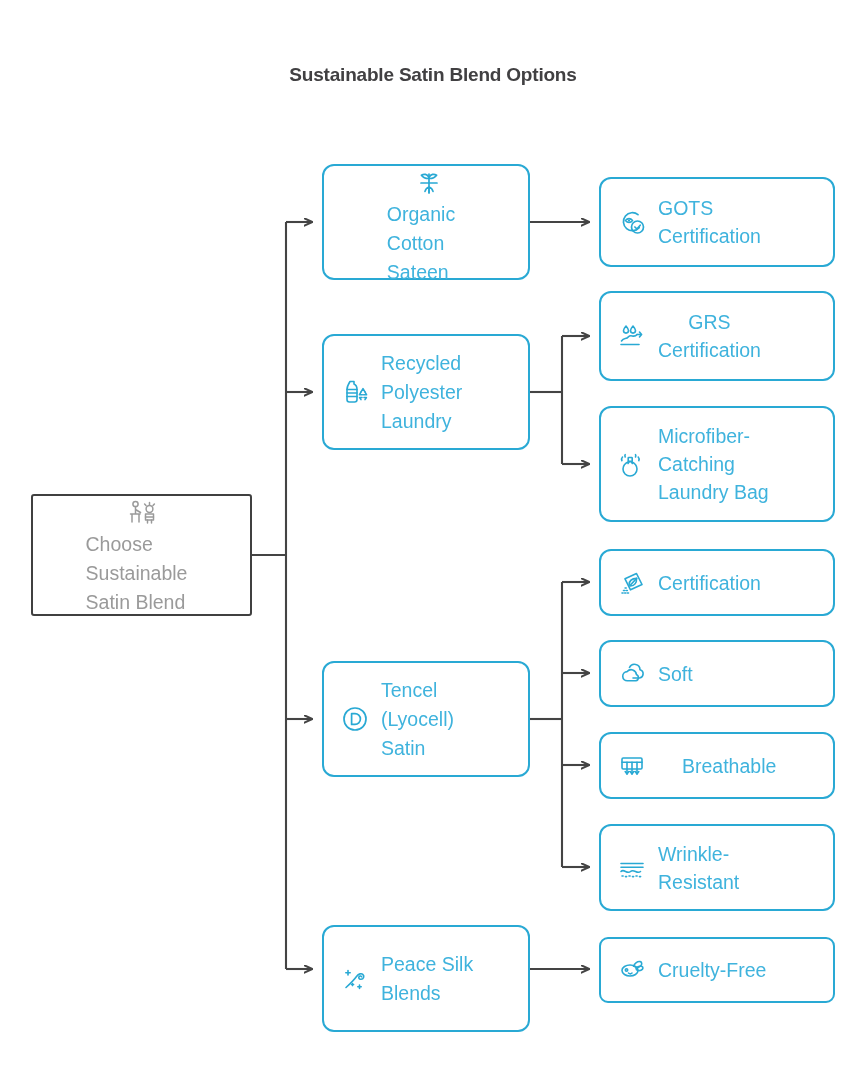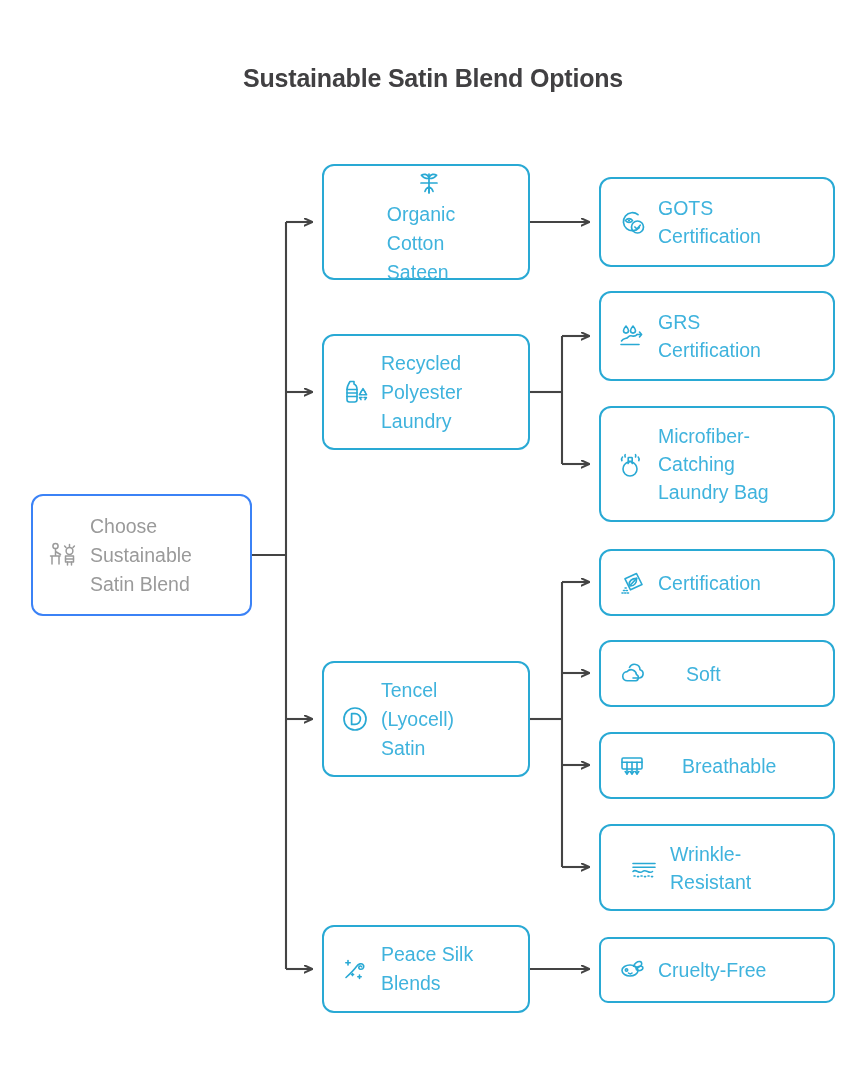--- a/index.html
+++ b/index.html
@@ -8,35 +8,35 @@
     font-family:"Liberation Sans","DejaVu Sans",sans-serif;
     -webkit-font-smoothing:antialiased;
     overflow:hidden;
     position:relative;
   }
   #canvas{position:relative;width:866px;height:1074px;}
 
   #title{
     position:absolute;left:0;top:64px;width:866px;
     text-align:center;
-    font-size:25px;font-weight:bold;color:#414042;
+    font-size:19px;font-weight:bold;color:#414042;
     letter-spacing:-0.2px;
   }
 
   svg#wires{position:absolute;left:0;top:0;width:866px;height:1074px;pointer-events:none;}
 
   .node{
     position:absolute;
     box-sizing:border-box;
     display:flex;align-items:center;
     border-radius:12px;
     background:#ffffff;
   }
   .node.branch{border:2.2px solid #29a9d4;}
-  .node.root{border:2px solid #3b82f6;border-radius:12px;}
+  .node.root{border:2px solid #404040;border-radius:3px;flex-direction:column;}
 
   .ico{
     flex:0 0 auto;
     width:34px;height:34px;
     margin-left:14px;margin-right:9px;
     display:flex;align-items:center;justify-content:center;
   }
   .ico svg{display:block;}
   .label{
     font-size:19.5px;
@@ -144,21 +144,21 @@
         <path d="M25.8,15.6 L27.6,18.8 L24.6,18.8"></path>
         <path d="M22.2,15.6 L20.4,18.8 L23.4,18.8"></path>
         <path d="M23,21.5 L20.6,21.5 L22,23.6 M25,21.5 L27.4,21.5 L26,23.6"></path>
       </svg>
     </span>
     <span class="label">Recycled
 Polyester
 Laundry</span>
   </div>
 
-  <div class="node branch leaf" style="left:599px;top:291px;width:236px;height:90px;">
+  <div class="node branch leaf" style="left:599px;top:291px;width:236px;height:90px;text-align:center;">
     <span class="ico">
       <svg width="32" height="32" viewBox="0 0 32 32" fill="none" stroke="#29a9d4" stroke-width="1.6" stroke-linecap="round" stroke-linejoin="round">
         <path d="M10,6 C10,6 7.5,9 7.5,10.6 A2.5,2.5 0 0 0 12.5,10.6 C12.5,9 10,6 10,6 Z"></path>
         <path d="M17,6 C17,6 14.5,9 14.5,10.6 A2.5,2.5 0 0 0 19.5,10.6 C19.5,9 17,6 17,6 Z"></path>
         <path d="M5.5,21 C8,17 10,20 12.5,16.8 C15,13.8 18,18.5 21,14.5"></path>
         <path d="M21,14.5 L25,14.5 M23.5,12 L25.6,14.5 L23.5,17"></path>
         <path d="M5,24.5 L23,24.5"></path>
       </svg>
     </span>
     <span class="label">GRS
@@ -197,21 +197,21 @@
       <svg width="32" height="32" viewBox="0 0 32 32" fill="none" stroke="#29a9d4" stroke-width="1.6" stroke-linecap="round" stroke-linejoin="round">
         <path d="M9,11.8 L20.5,6.5 L26,17.5 L14.5,22.8 Z"></path>
         <path d="M13.2,17.6 C13.2,13.8 16.2,11.6 20.6,11.4 C20.8,15.8 18.4,18.8 14.6,19"></path>
         <path d="M20.6,11.4 L13.8,18.8"></path>
         <path d="M7.5,23.5 L8.6,23.5 M10.2,23.5 L11.3,23.5 M6,26 L7.1,26 M8.7,26 L9.8,26 M11.4,26 L12.5,26 M9.1,21 L10.2,21"></path>
       </svg>
     </span>
     <span class="label">Certification</span>
   </div>
 
-  <div class="node branch leaf" style="left:599px;top:640px;width:236px;height:67px;gap:28px;">
+  <div class="node branch leaf" style="left:599px;top:640px;width:236px;height:67px;">
     <span class="ico">
       <svg width="32" height="32" viewBox="0 0 32 32" fill="none" stroke="#29a9d4" stroke-width="1.6" stroke-linecap="round" stroke-linejoin="round">
         <path d="M13.5,9.5 A5.5,5.5 0 0 1 24,11.8 A4.2,4.2 0 0 1 23.6,20 L17,20"></path>
         <path d="M11.5,22.8 A4.6,4.6 0 0 1 11.2,13.6 A5.2,5.2 0 0 1 20.4,16.4 A3.4,3.4 0 0 1 19.8,22.8 Z"></path>
       </svg>
     </span>
     <span class="label">Soft</span>
   </div>
 
   <div class="node branch leaf" style="left:599px;top:732px;width:236px;height:67px;gap:24px;">
@@ -219,34 +219,34 @@
       <svg width="32" height="32" viewBox="0 0 32 32" fill="none" stroke="#29a9d4" stroke-width="1.6" stroke-linecap="round" stroke-linejoin="round">
         <rect x="6" y="8" width="20" height="11" rx="1.2"></rect>
         <path d="M6,12.2 L26,12.2"></path>
         <path d="M11,12.2 L11,24 M16,12.2 L16,24 M21,12.2 L21,24"></path>
         <path d="M9.2,21.6 L11,24 L12.8,21.6 M14.2,21.6 L16,24 L17.8,21.6 M19.2,21.6 L21,24 L22.8,21.6"></path>
       </svg>
     </span>
     <span class="label">Breathable</span>
   </div>
 
-  <div class="node branch leaf" style="left:599px;top:824px;width:236px;height:87px;padding-left:12px;">
+  <div class="node branch leaf" style="left:599px;top:824px;width:236px;height:87px;">
     <span class="ico">
       <svg width="32" height="32" viewBox="0 0 32 32" fill="none" stroke="#29a9d4" stroke-width="1.6" stroke-linecap="round" stroke-linejoin="round">
         <path d="M5,11.5 L27,11.5"></path>
         <path d="M5,15.2 L27,15.2"></path>
         <path d="M5,19.5 C8,16.2 11,22.6 14.5,19.5 C18,16.4 21,22.6 24.5,19.5"></path>
         <path d="M6,24 L7.1,24 M9.5,24.6 L10.6,24.6 M13,24 L14.1,24 M16.5,24.6 L17.6,24.6 M20,24 L21.1,24 M23.5,24.6 L24.6,24.6"></path>
       </svg>
     </span>
     <span class="label">Wrinkle-
 Resistant</span>
   </div>
 
-  <div class="node branch" style="left:322px;top:925px;width:208px;height:88px;">
+  <div class="node branch" style="left:322px;top:925px;width:208px;height:107px;">
     <span class="ico">
       <svg width="32" height="32" viewBox="0 0 32 32" fill="none" stroke="#29a9d4" stroke-width="1.6" stroke-linecap="round" stroke-linejoin="round">
         <path d="M7,24.5 C12,20 15,17 17.5,13.5 C19.6,10.6 22.5,10 24,11.6 C25.6,13.2 24.6,16 22,16.3 C20,16.5 19.2,14.6 20.3,13.4 C21.1,12.6 22.3,12.9 22.6,13.8"></path>
         <path d="M9,7.5 L9,12 M6.8,9.8 L11.2,9.8"></path>
         <path d="M20.5,22 L20.5,25.4 M18.8,23.7 L22.2,23.7"></path>
         <path d="M13.5,20.5 L13.5,22.6 M12.5,21.5 L14.6,21.5"></path>
       </svg>
     </span>
     <span class="label">Peace Silk
 Blends</span>

